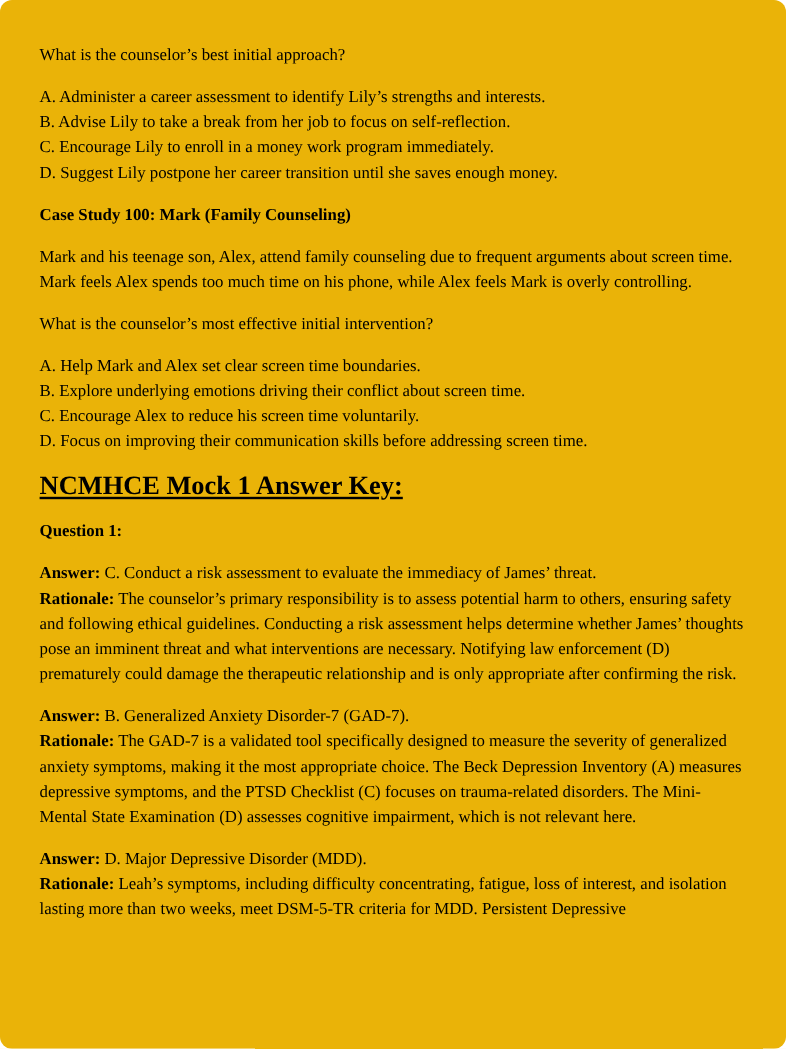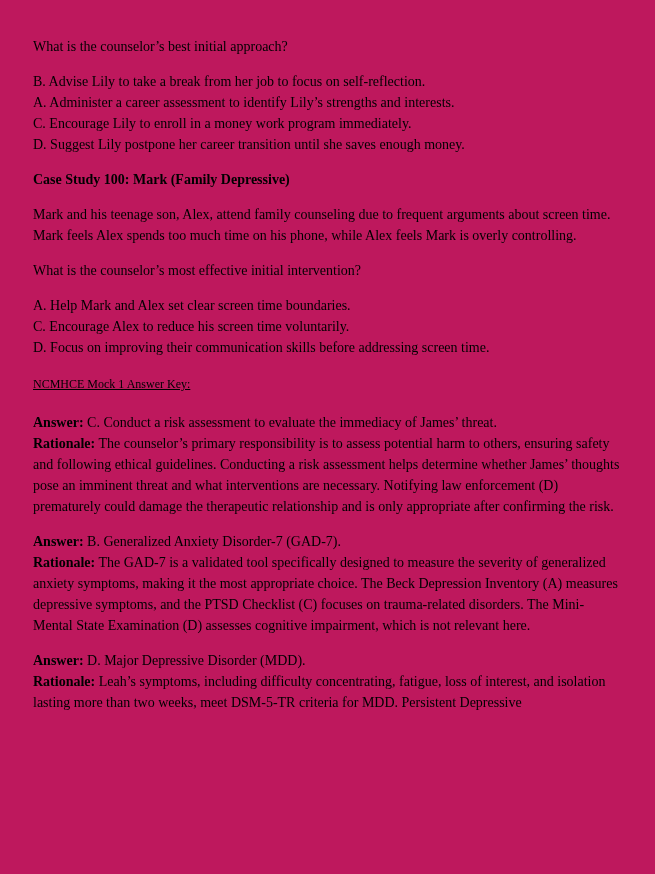--- a/index.html
+++ b/index.html
@@ -1,68 +1,71 @@
 <!DOCTYPE html>
 <html><head>
 <meta charset="utf-8">
 <style>
   html, body { margin: 0; padding: 0; background: #ffffff; }
   .page {
     position: relative;
     width: 655px;
     height: 874px;
-    background: #be185d;
+    background: #eab308;
     color: #000000;
     font-family: "Liberation Serif", "DejaVu Serif", serif;
     font-size: 14px;
     line-height: 21px;
     box-sizing: border-box;
     padding: 36px 32px 0 33px;
     overflow: hidden;
+    border-radius: 10px;
   }
   .block { margin: 0 0 14px 0; }
   .bold { font-weight: bold; }
   .answer-key-title {
-    font-size: 12px;
+    font-size: 22px;
     line-height: 24px;
-    font-weight: normal;
+    font-weight: bold;
     text-decoration: underline;
     margin: 0 0 16px 0;
   }
   .line { min-height: 21px; }
 </style>
 </head>
 <body>
 
 <div class="page">
 
   <p class="block">What is the counselor’s best initial approach?</p>
 
   <div class="block">
+    <div class="line">A. Administer a career assessment to identify Lily’s strengths and interests.</div>
     <div class="line">B. Advise Lily to take a break from her job to focus on self-reflection.</div>
-    <div class="line">A. Administer a career assessment to identify Lily’s strengths and interests.</div>
     <div class="line">C. Encourage Lily to enroll in a money work program immediately.</div>
     <div class="line">D. Suggest Lily postpone her career transition until she saves enough money.</div>
   </div>
 
-  <p class="block bold">Case Study 100: Mark (Family Depressive)</p>
+  <p class="block bold">Case Study 100: Mark (Family Counseling)</p>
 
   <p class="block">Mark and his teenage son, Alex, attend family counseling due to frequent arguments about screen time. Mark feels Alex spends too much time on his phone, while Alex feels Mark is overly controlling.</p>
 
 
   <p class="block">What is the counselor’s most effective initial intervention?</p>
 
   <div class="block">
     <div class="line">A. Help Mark and Alex set clear screen time boundaries.</div>
+    <div class="line">B. Explore underlying emotions driving their conflict about screen time.</div>
     <div class="line">C. Encourage Alex to reduce his screen time voluntarily.</div>
     <div class="line">D. Focus on improving their communication skills before addressing screen time.</div>
   </div>
 
   <h1 class="answer-key-title">NCMHCE Mock 1 Answer Key:</h1>
 
+  <p class="block bold">Question 1:</p>
 
   <p class="block">
     <span class="bold">Answer:</span><span> C. Conduct a risk assessment to evaluate the immediacy of James’ threat.</span><br>
     <span class="bold">Rationale:</span><span> The counselor’s primary responsibility is to assess potential harm to others, ensuring safety and following ethical guidelines. Conducting a risk assessment helps determine whether James’ thoughts pose an imminent threat and what interventions are necessary. Notifying law enforcement (D) prematurely could damage the therapeutic relationship and is only appropriate after confirming the risk.</span>
   </p>
 
 
   <p class="block">
     <span class="bold">Answer:</span><span> B. Generalized Anxiety Disorder-7 (GAD-7).</span><br>
     <span class="bold">Rationale:</span><span> The GAD-7 is a validated tool specifically designed to measure the severity of generalized anxiety symptoms, making it the most appropriate choice. The Beck Depression Inventory (A) measures depressive symptoms, and the PTSD Checklist (C) focuses on trauma-related disorders. The Mini-Mental State Examination (D) assesses cognitive impairment, which is not relevant here.</span>

